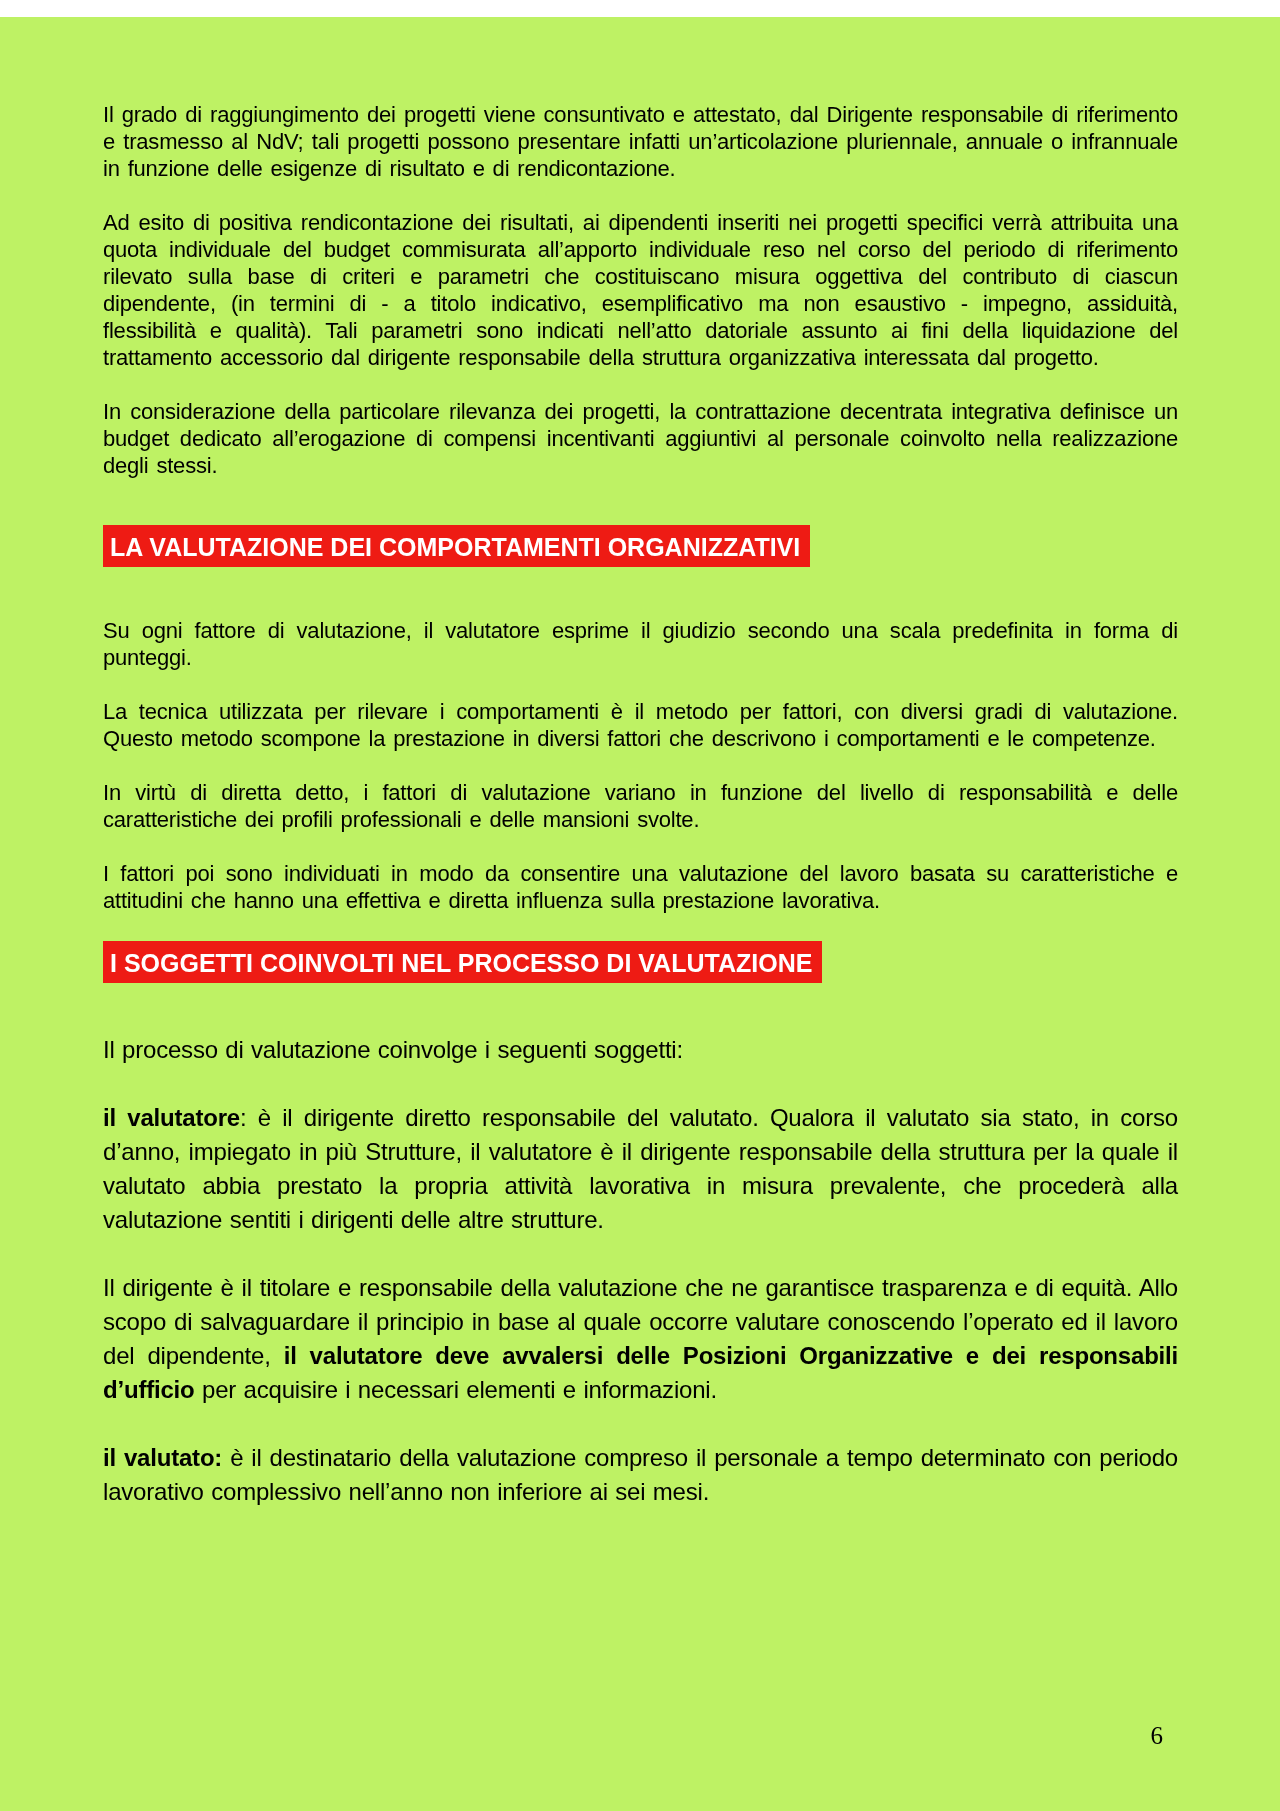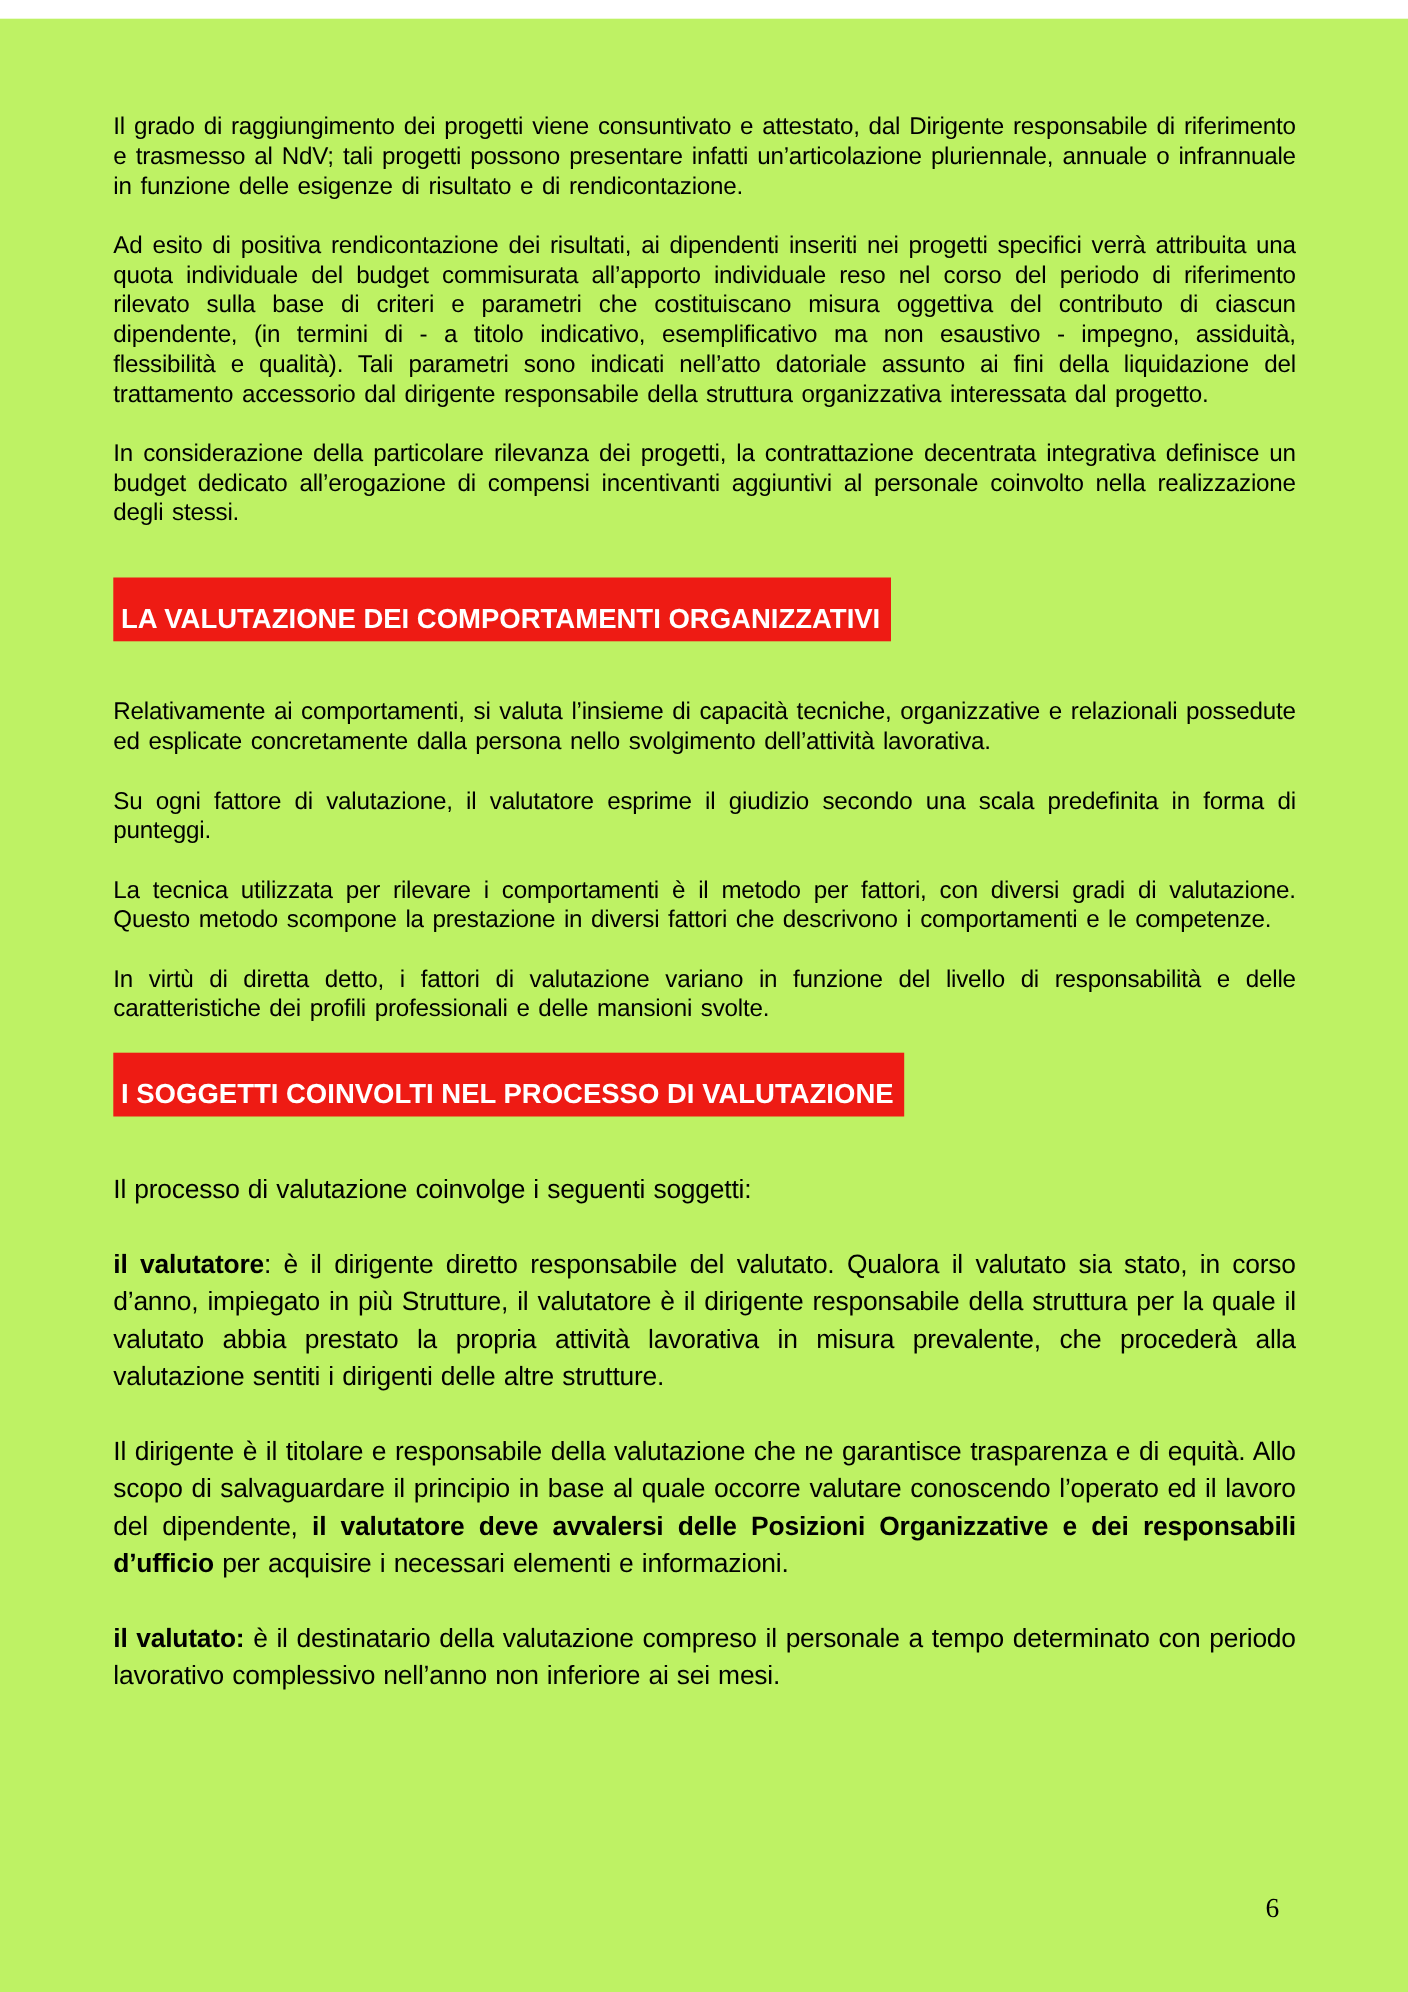--- a/index.html
+++ b/index.html
@@ -50,21 +50,21 @@
   .heading.tight-top {
     margin-top: 20px;
   }
   .heading.roomy-bottom {
     margin-bottom: 50px;
   }
   .hl {
     display: inline-block;
     background: var(--heading-bg, #ee1b14);
     color: var(--heading-fg, #ffffff);
-    padding: 24px 10px 6px 7px;
+    padding: 8px 10px 6px 7px;
   }
   .bold { font-weight: bold; }
   .page-number {
     position: absolute;
     right: 117px;
     bottom: 78px;
     font-family: "Liberation Serif", "DejaVu Serif", serif;
     font-size: 25px;
   }
 </style>
@@ -77,28 +77,28 @@
     <p class="sm">Il grado di raggiungimento dei progetti viene consuntivato e attestato, dal Dirigente responsabile di riferimento e trasmesso al NdV; tali progetti possono presentare infatti un’articolazione pluriennale, annuale o infrannuale in funzione delle esigenze di risultato e di rendicontazione.</p>
 
     <p class="sm">Ad esito di positiva rendicontazione dei risultati, ai dipendenti inseriti nei progetti specifici verrà attribuita una quota individuale del budget commisurata all’apporto individuale reso nel corso del periodo di riferimento rilevato sulla base di criteri e parametri che costituiscano misura oggettiva del contributo di ciascun dipendente, (in termini di - a titolo indicativo, esemplificativo ma non esaustivo - impegno, assiduità, flessibilità e qualità). Tali parametri sono indicati nell’atto datoriale assunto ai fini della liquidazione del trattamento accessorio dal dirigente responsabile della struttura organizzativa interessata dal progetto.</p>
 
     <p class="sm">In considerazione della particolare rilevanza dei progetti, la contrattazione decentrata integrativa definisce un budget dedicato all’erogazione di compensi incentivanti aggiuntivi al personale coinvolto nella realizzazione degli stessi.</p>
 
     <div class="heading roomy-bottom">
       <span class="hl">LA VALUTAZIONE DEI COMPORTAMENTI ORGANIZZATIVI</span>
     </div>
 
-    <p class="sm">Relativamente ai comportamenti, si valuta l’insieme di capacità tecniche, organizzative e relazionali possedute ed esplicate concretamente dalla persona nello svolgimento dell’attività lavorativa.</p>
 
     <p class="sm">Su ogni fattore di valutazione, il valutatore esprime il giudizio secondo una scala predefinita in forma di punteggi.</p>
 
     <p class="sm">La tecnica utilizzata per rilevare i comportamenti è il metodo per fattori, con diversi gradi di valutazione. Questo metodo scompone la prestazione in diversi fattori che descrivono i comportamenti e le competenze.</p>
 
     <p class="sm">In virtù di diretta detto, i fattori di valutazione variano in funzione del livello di responsabilità e delle caratteristiche dei profili professionali e delle mansioni svolte.</p>
 
+    <p class="sm">I fattori poi sono individuati in modo da consentire una valutazione del lavoro basata su caratteristiche e attitudini che hanno una effettiva e diretta influenza sulla prestazione lavorativa.</p>
 
     <div class="heading tight-top roomy-bottom">
       <span class="hl">I SOGGETTI COINVOLTI NEL PROCESSO DI VALUTAZIONE</span>
     </div>
 
     <p class="lg">Il processo di valutazione coinvolge i seguenti soggetti:</p>
 
     <p class="lg"><span class="bold">il valutatore</span><span>: è il dirigente diretto responsabile del valutato. Qualora il valutato sia stato, in corso d’anno, impiegato in più Strutture, il valutatore è il dirigente responsabile della struttura per la quale il valutato abbia prestato la propria attività lavorativa in misura prevalente, che procederà alla valutazione sentiti i dirigenti delle altre strutture.</span></p>
 
     <p class="lg"><span>Il dirigente è il titolare e responsabile della valutazione che ne garantisce trasparenza e di equità. Allo scopo di salvaguardare il principio in base al quale occorre valutare conoscendo l’operato ed il lavoro del dipendente, </span><span class="bold">il valutatore deve avvalersi delle Posizioni Organizzative e dei responsabili d’ufficio</span><span> per acquisire i necessari elementi e informazioni.</span></p>

